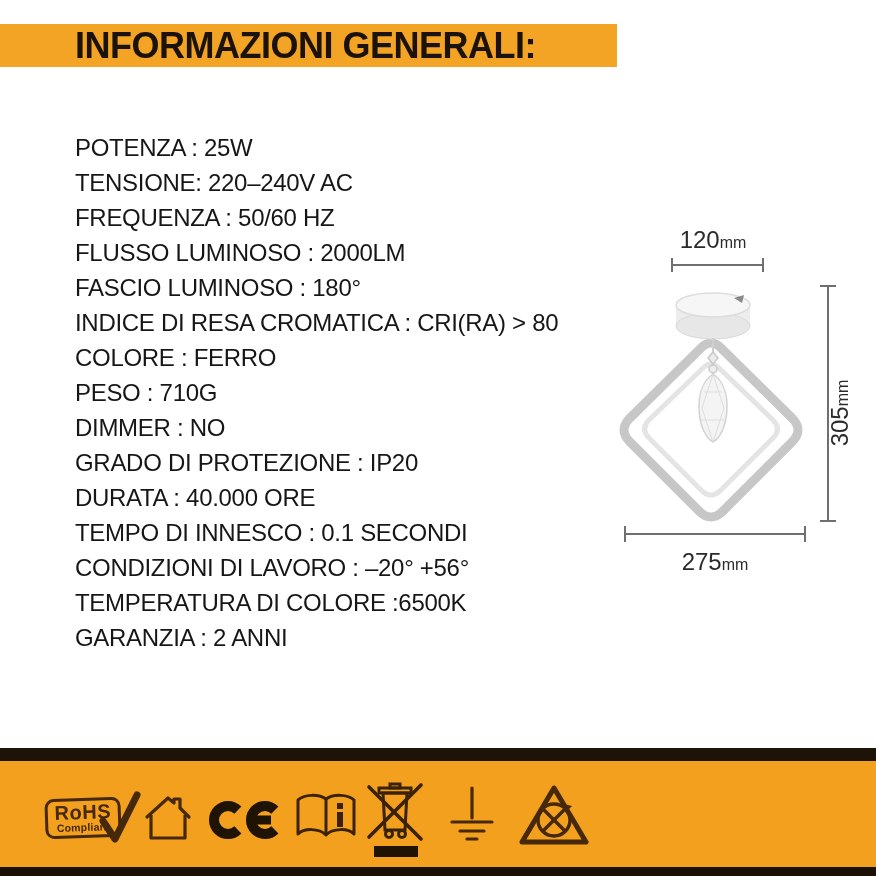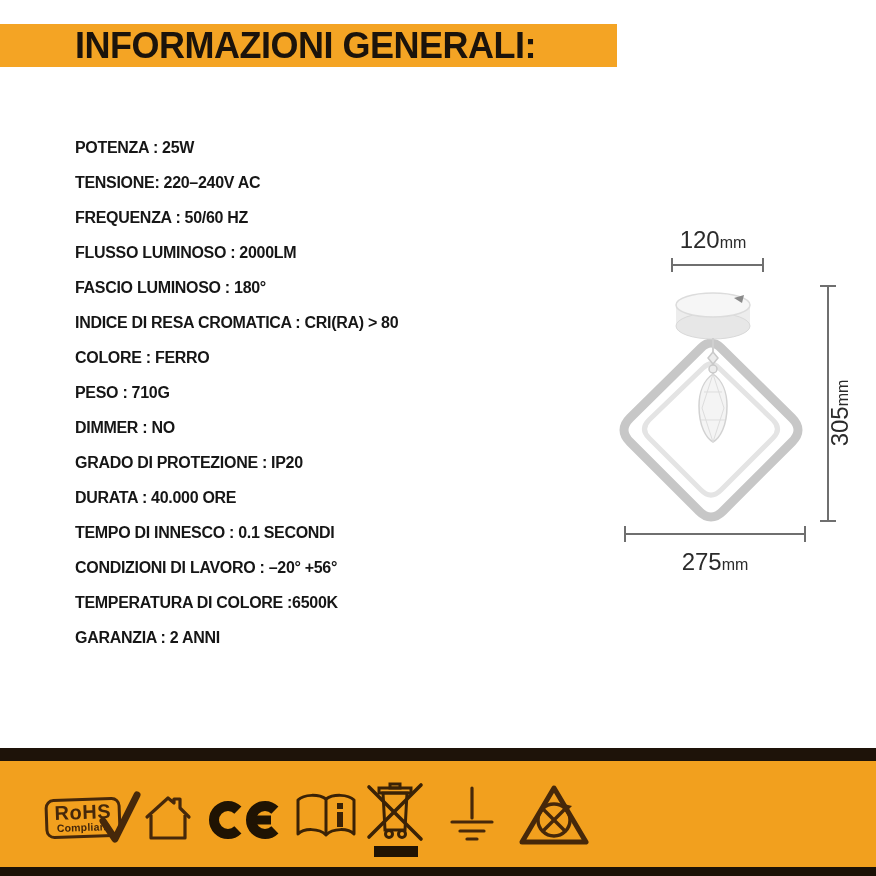--- a/index.html
+++ b/index.html
@@ -13,21 +13,21 @@
     background:#F4A424;display:flex;align-items:center;
   }
   .header-title{
     margin-left:75px;font-size:36px;font-weight:bold;letter-spacing:-0.5px;
     color:#1b130b;white-space:nowrap;
   }
   
   .specs{position:absolute;left:75px;top:130px;width:560px;}
   .spec-line{
     height:35px;display:flex;align-items:center;
-    font-size:16px;font-weight:bold;letter-spacing:-0.3px;color:#161616;
+    font-size:24px;font-weight:normal;letter-spacing:-0.3px;color:#161616;
     white-space:nowrap;
   }
   
   .diagram{position:absolute;left:590px;top:208px;width:286px;height:380px;}
   .dim-text{fill:#2b2b2b;font-family:"Liberation Sans", sans-serif;}
   
   .band-topline{position:absolute;left:0;top:748px;width:876px;height:13px;background:#1e1309;}
   .band{position:absolute;left:0;top:761px;width:876px;height:115px;background:#F2A01E;}
   .band-bottomline{position:absolute;left:0;bottom:0;width:876px;height:9px;background:#1c1106;}
   .icon-abs{position:absolute;}

